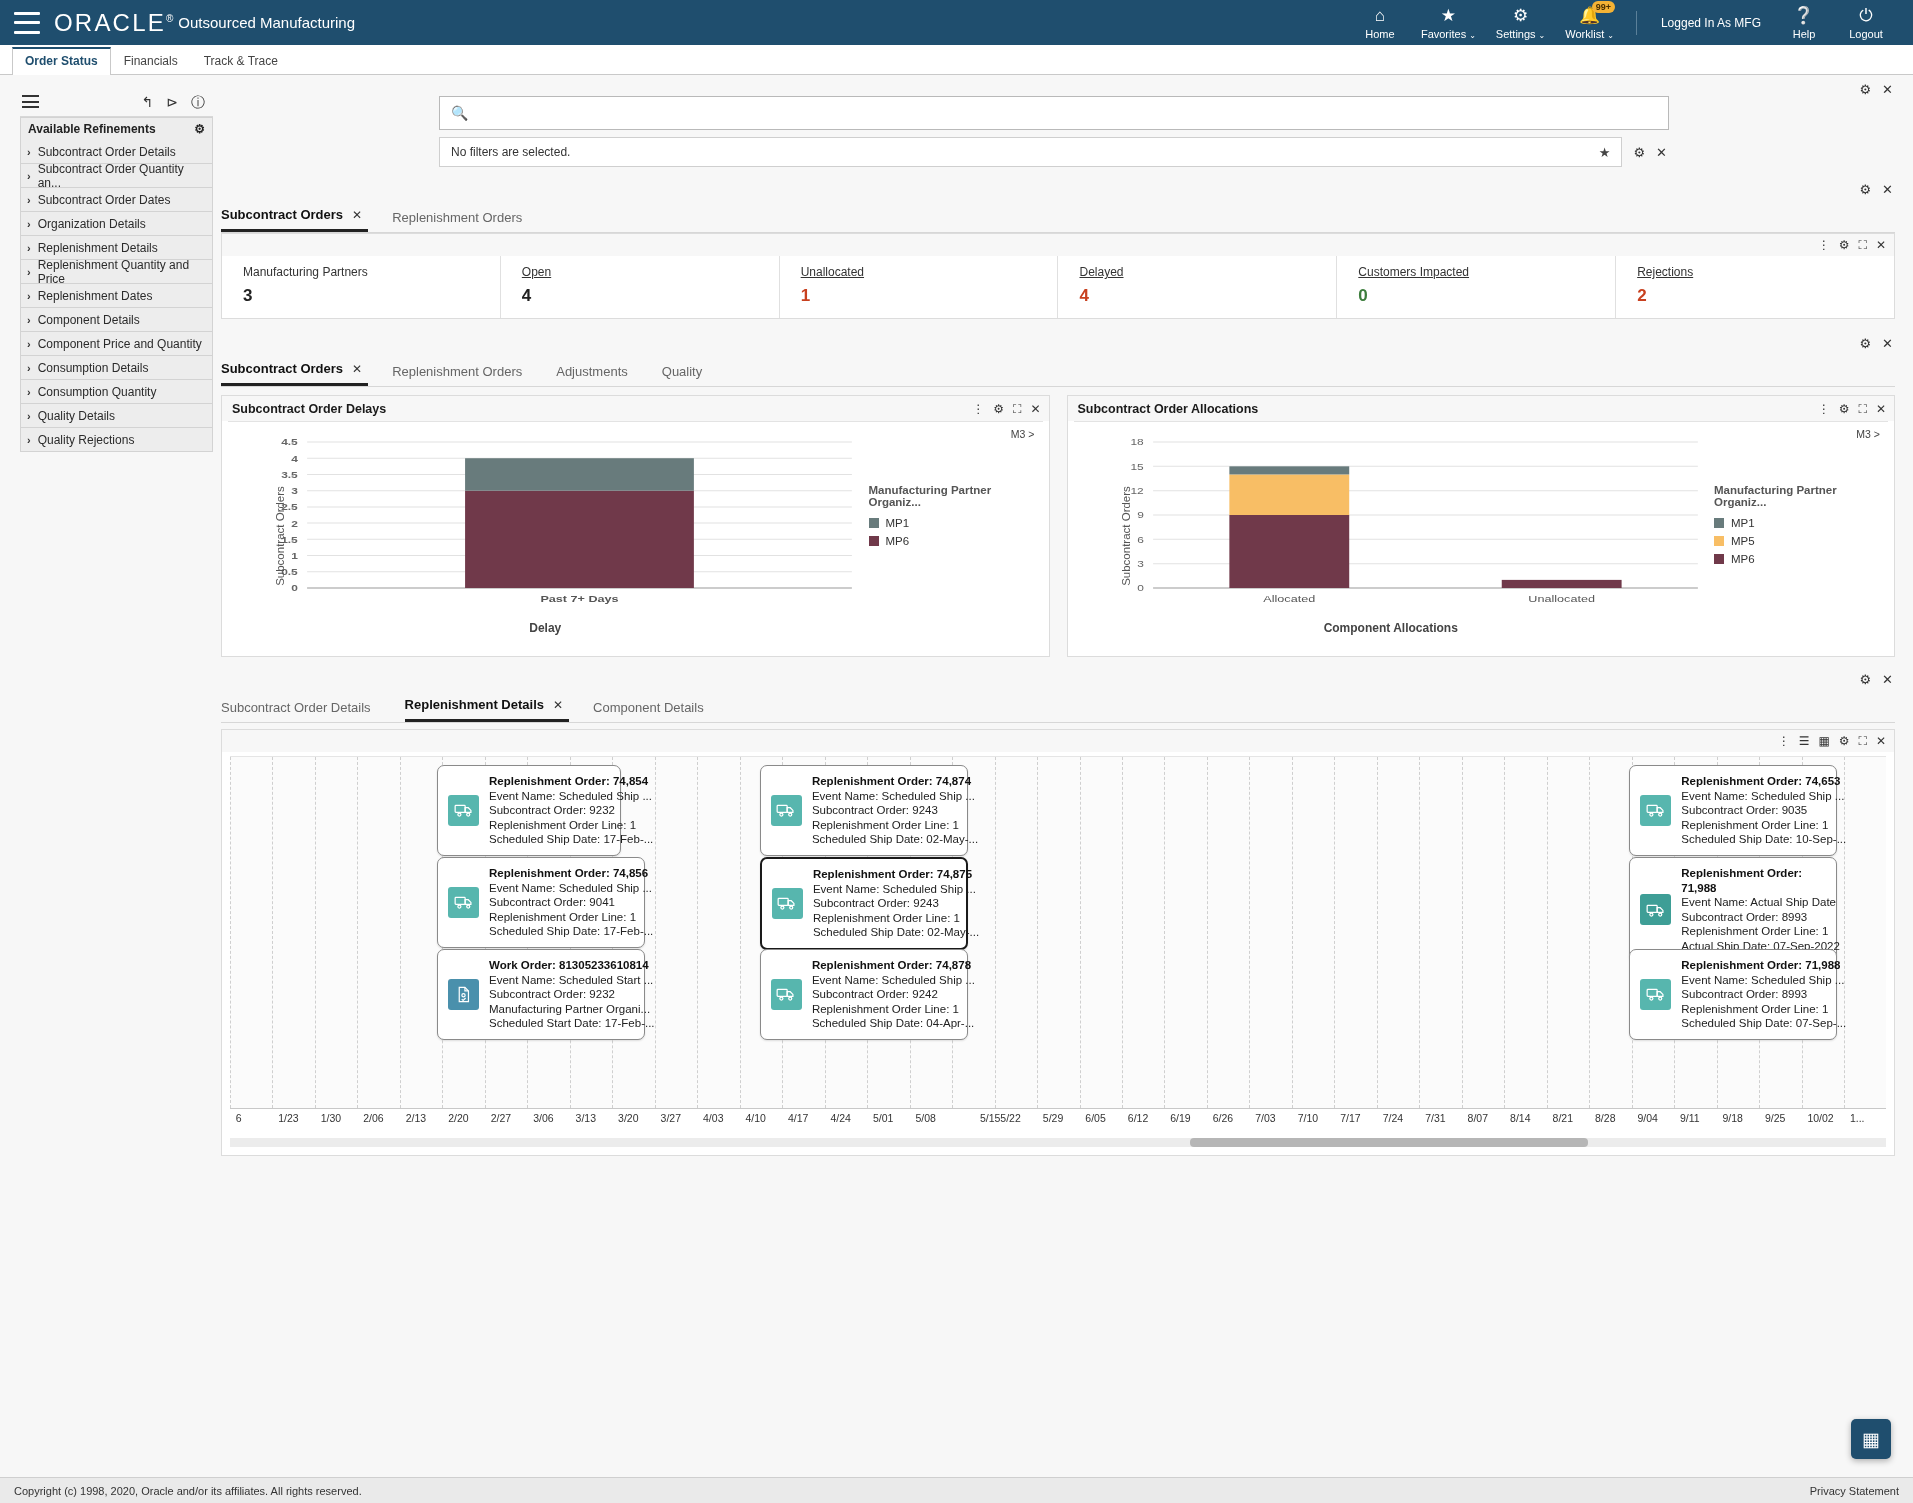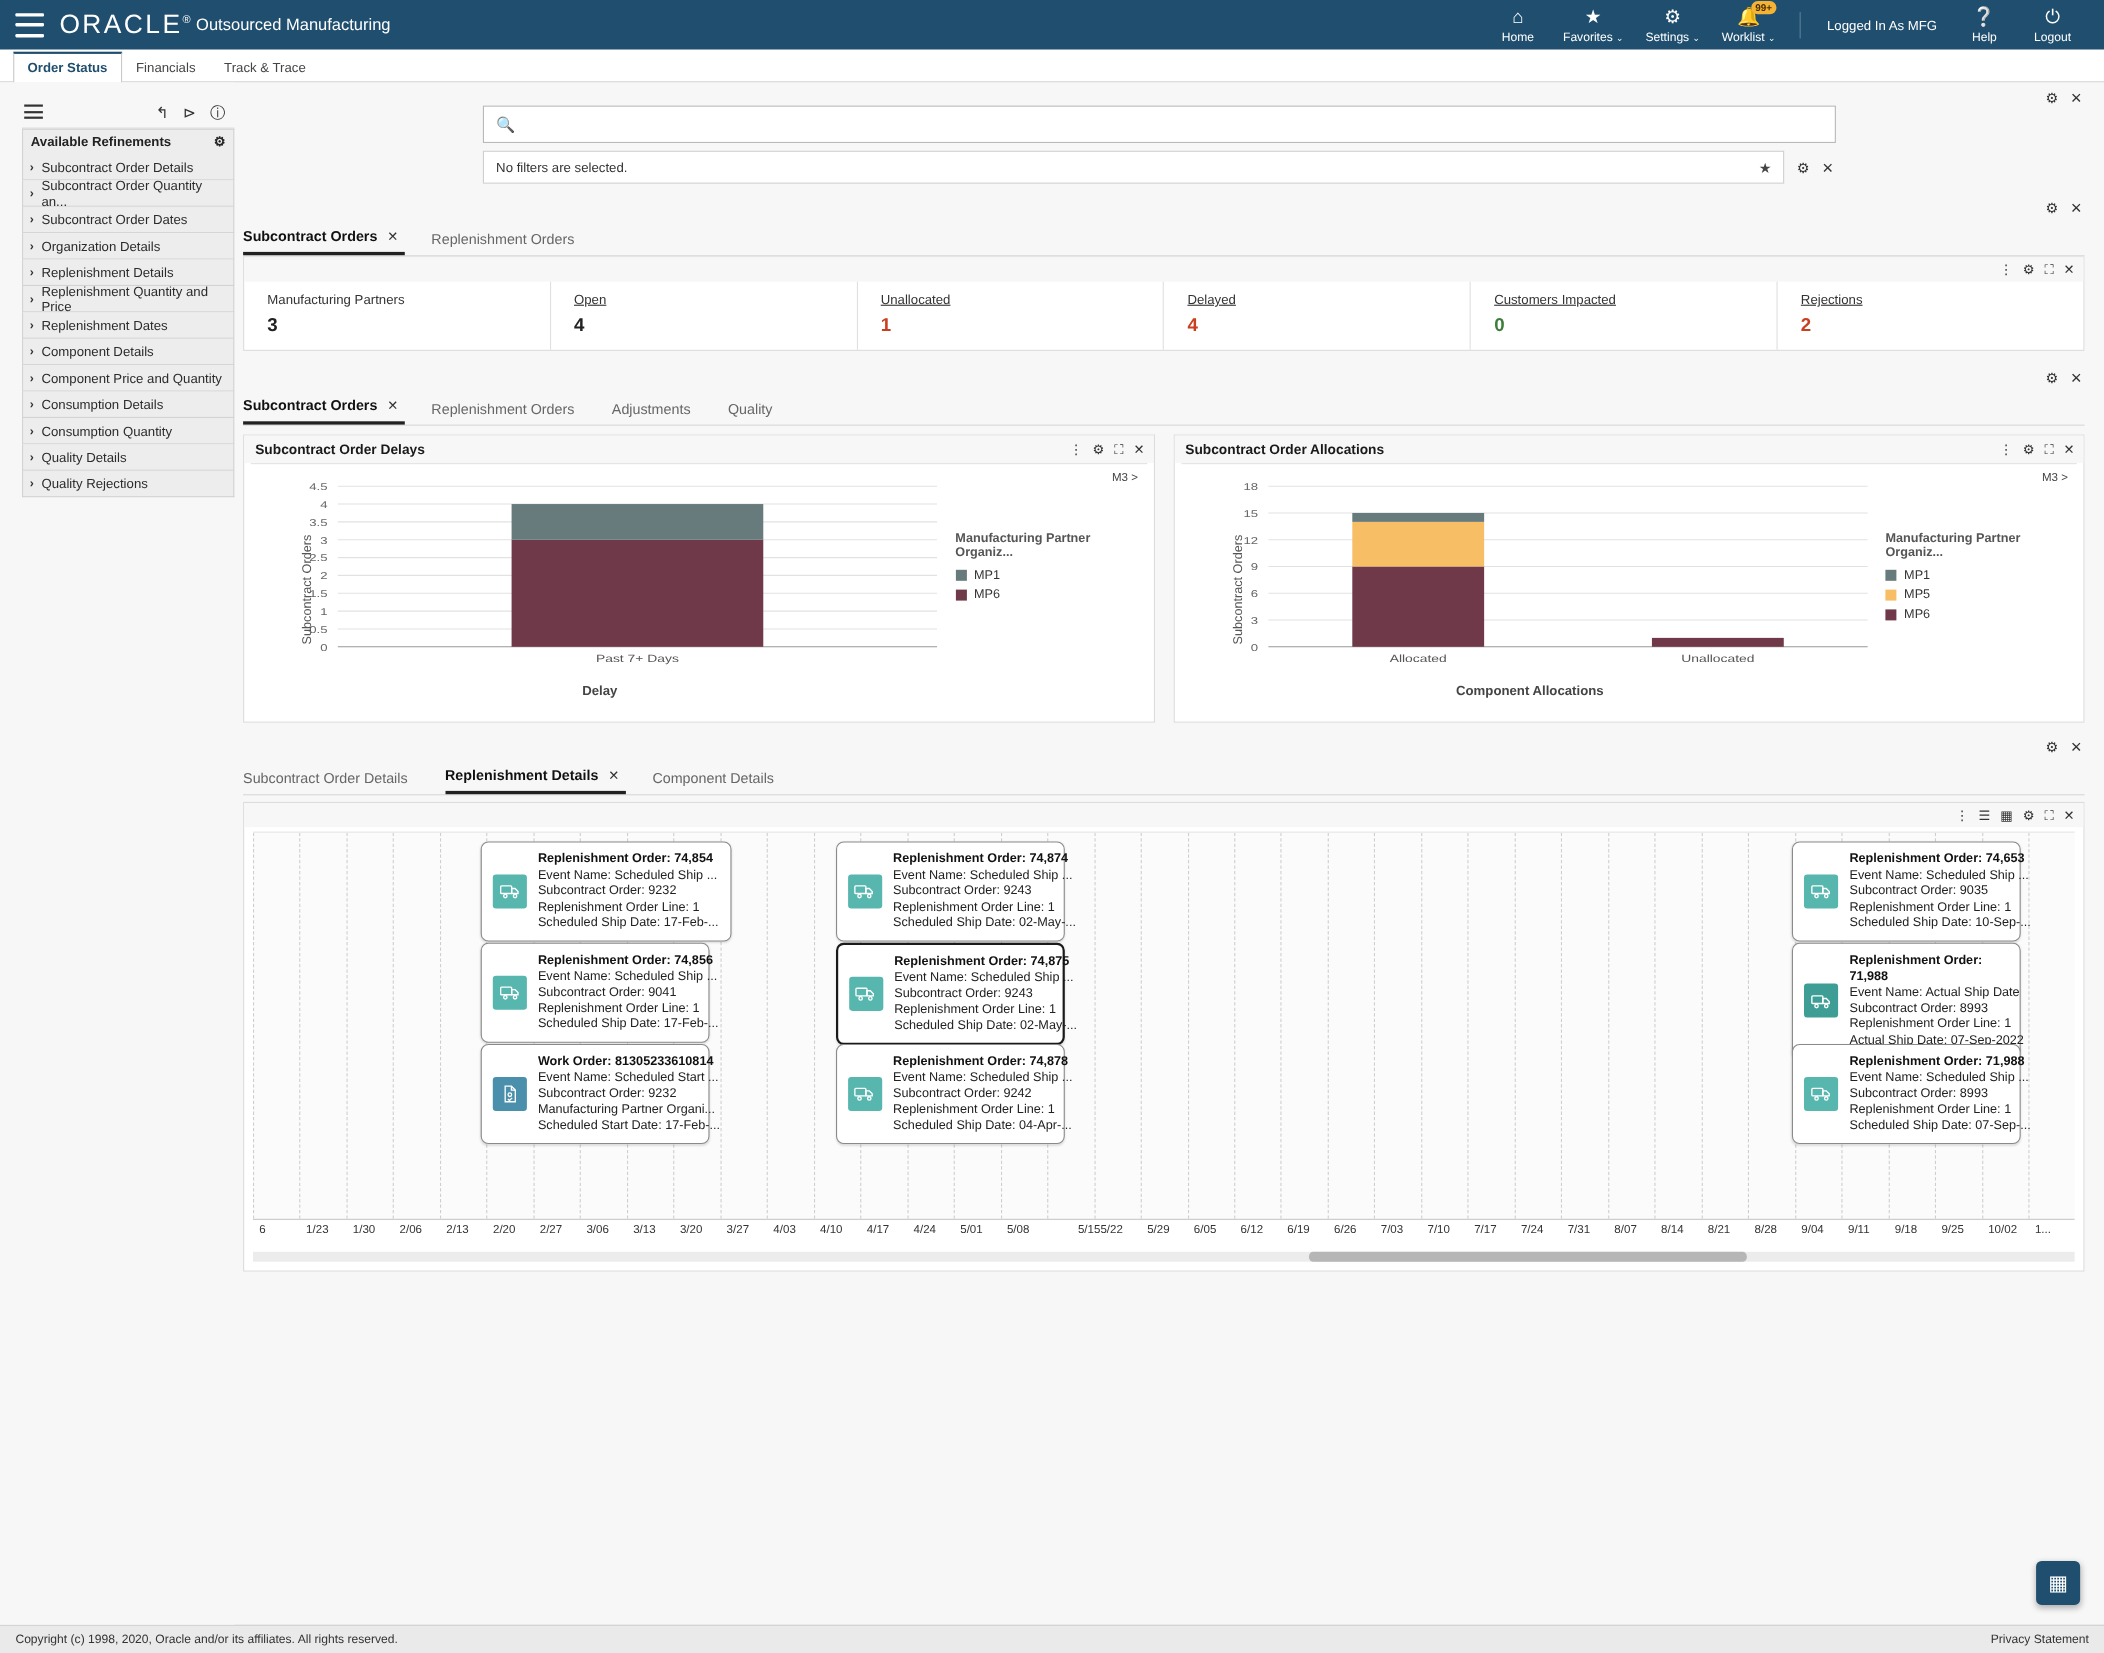--- a/index.html
+++ b/index.html
@@ -393,21 +393,21 @@
               <span>⋮</span>
               <span>⚙</span>
               <span>⛶</span>
               <span>✕</span>
             </span>
           </div>
           <div class="chart-body">
             <div class="m3">M3 &gt;</div>
             <div class="plot-area">
               <div class="ylabel">Subcontract Orders</div>
-              <div style="padding-left: 10px;">
+              <div style="padding-left: 10px; font-weight: bold;">
                 <svg width="100%" height="196" viewBox="0 0 470 196" preserveAspectRatio="none" style="display:block">
                   <line x1="52" y1="20" x2="462" y2="20" stroke="#e2e2e2" stroke-width="1"></line>
                   <text x="45" y="23.5" font-size="9" fill="#666" text-anchor="end" font-family="Liberation Sans, sans-serif">4.5</text>
                   <line x1="52" y1="36.22222222222223" x2="462" y2="36.22222222222223" stroke="#e2e2e2" stroke-width="1"></line>
                   <text x="45" y="39.72222222222223" font-size="9" fill="#666" text-anchor="end" font-family="Liberation Sans, sans-serif">4</text>
                   <line x1="52" y1="52.44444444444444" x2="462" y2="52.44444444444444" stroke="#e2e2e2" stroke-width="1"></line>
                   <text x="45" y="55.94444444444444" font-size="9" fill="#666" text-anchor="end" font-family="Liberation Sans, sans-serif">3.5</text>
                   <line x1="52" y1="68.66666666666667" x2="462" y2="68.66666666666667" stroke="#e2e2e2" stroke-width="1"></line>
                   <text x="45" y="72.16666666666667" font-size="9" fill="#666" text-anchor="end" font-family="Liberation Sans, sans-serif">3</text>
                   <line x1="52" y1="84.88888888888889" x2="462" y2="84.88888888888889" stroke="#e2e2e2" stroke-width="1"></line>
@@ -558,21 +558,21 @@
             <i style="left: 79.515%;"></i>
             <i style="left: 82.08%;"></i>
             <i style="left: 84.645%;"></i>
             <i style="left: 87.21%;"></i>
             <i style="left: 89.775%;"></i>
             <i style="left: 92.34%;"></i>
             <i style="left: 94.905%;"></i>
             <i style="left: 97.47%;"></i>
           </div>
         <div id="tl-events">
-            <div class="ev-card" style="left: 12.5%; top: 8px; width: 228px;">
+            <div class="ev-card" style="left: 12.5%; top: 8px; width: 184px;">
               <div class="ev-icon ship">
                 <svg width="20" height="20" viewBox="0 0 26 22" fill="none" stroke="#fff" stroke-width="1.6">
                   <rect x="1.5" y="5" width="13" height="9" rx="1"></rect>
                   <path d="M14.5 8h4l3.5 3.5V14h-7.5z"></path>
                   <circle cx="7" cy="17" r="2"></circle>
                   <circle cx="18.5" cy="17" r="2"></circle>
                 </svg>
               </div>
               <div class="ev-text">
                 <div class="ev-title">Replenishment Order: 74,854</div>

